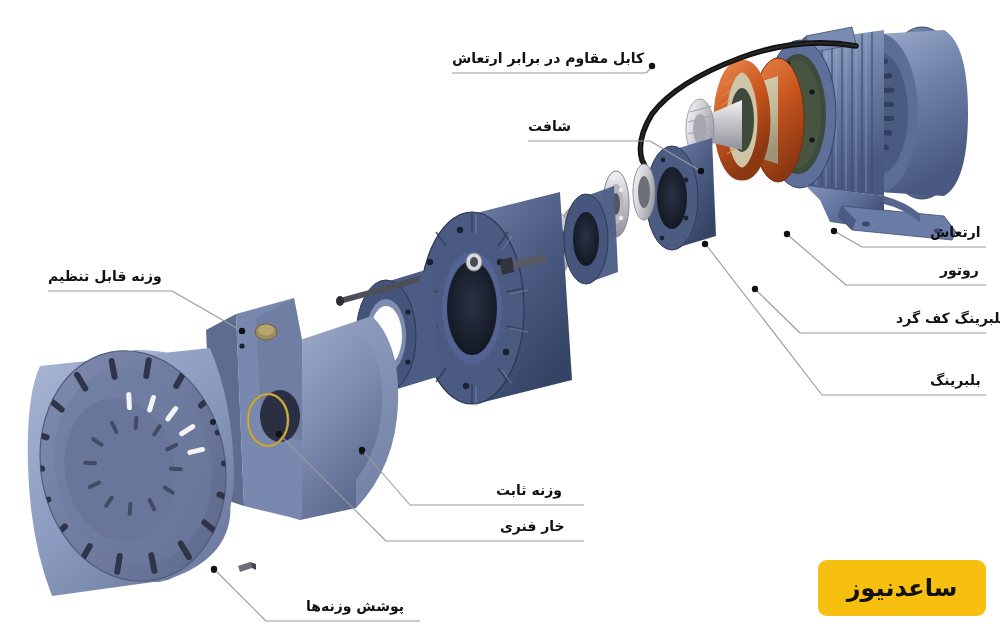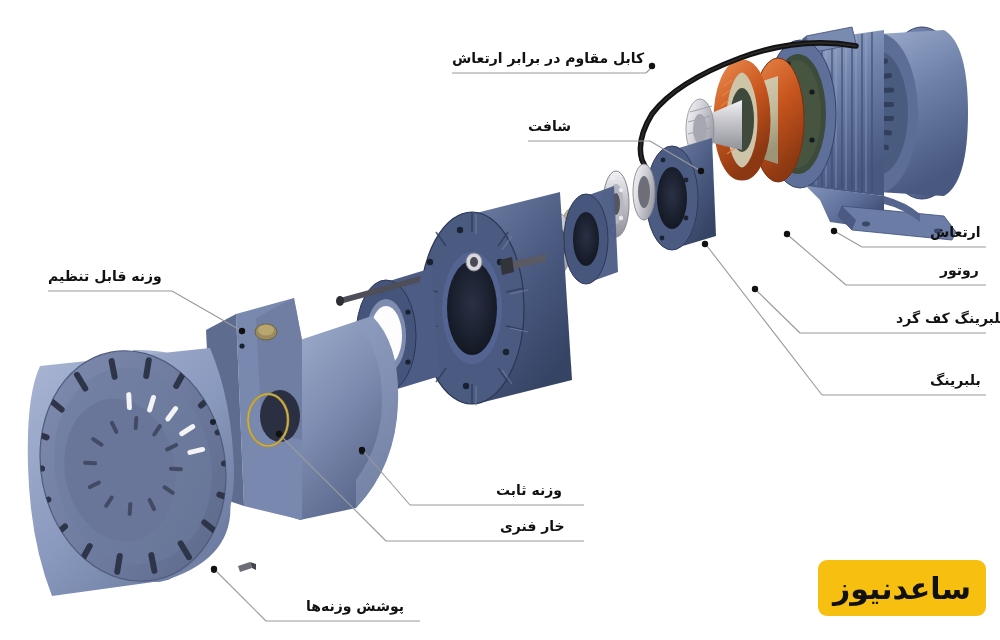--- a/index.html
+++ b/index.html
@@ -5,21 +5,21 @@
 <style>
   html,body{margin:0;padding:0;background:#fff;}
   body{width:1000px;height:640px;overflow:hidden;font-family:"DejaVu Sans","Liberation Sans",sans-serif;}
   #stage{position:relative;width:1000px;height:640px;background:#ffffff;}
   #art{position:absolute;inset:0;width:1000px;height:640px;}
   .callout{position:absolute;white-space:nowrap;font-weight:700;color:#111;
            font-size:14px;letter-spacing:.2px;direction:rtl;line-height:1.15;}
   .callout.under{padding-bottom:3px;}
   .wm{position:absolute;left:818px;top:560px;width:168px;height:56px;background:#F7BF10;
       border-radius:9px;display:flex;align-items:center;justify-content:center;}
-  .wm span{font-size:30px;font-weight:700;color:#111;direction:rtl;letter-spacing:0px;}
+  .wm span{font-size:24px;font-weight:700;color:#111;direction:rtl;letter-spacing:0px;}
 </style>
 </head>
 <body>
 
 <div id="stage">
 
   <svg id="art" viewBox="0 0 1000 640">
     <defs>
       <linearGradient id="gHousing" x1="0" y1="0" x2="0.3" y2="1">
         <stop offset="0" stop-color="#9AAACB"></stop>

